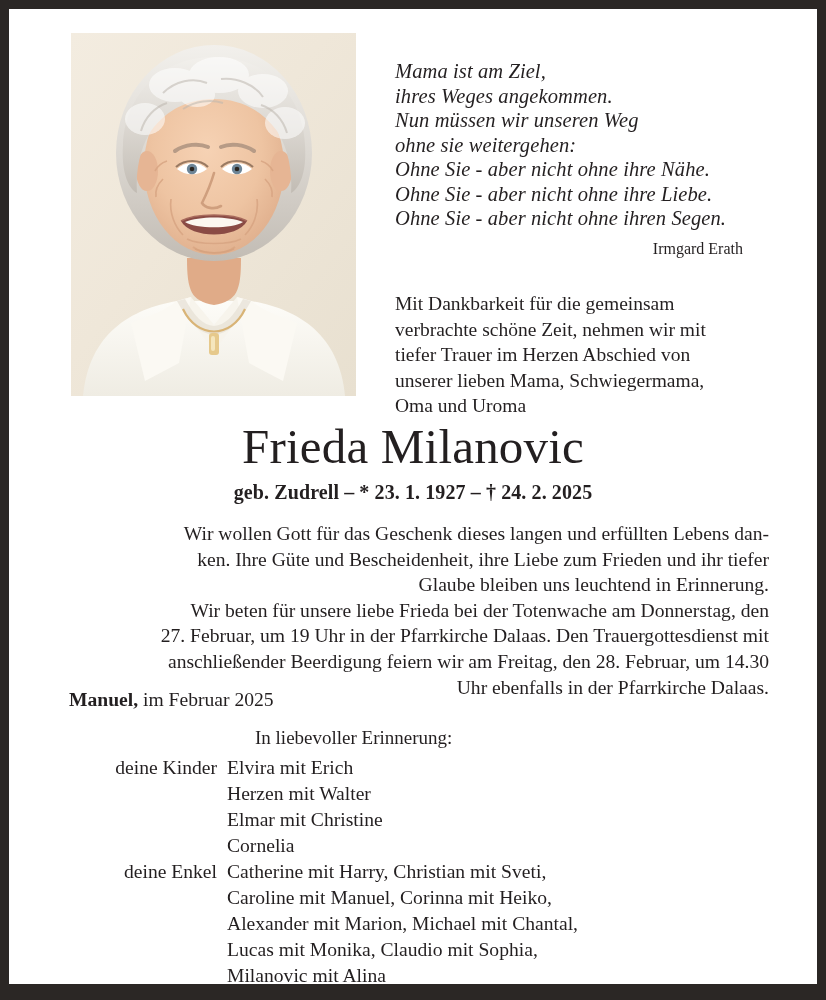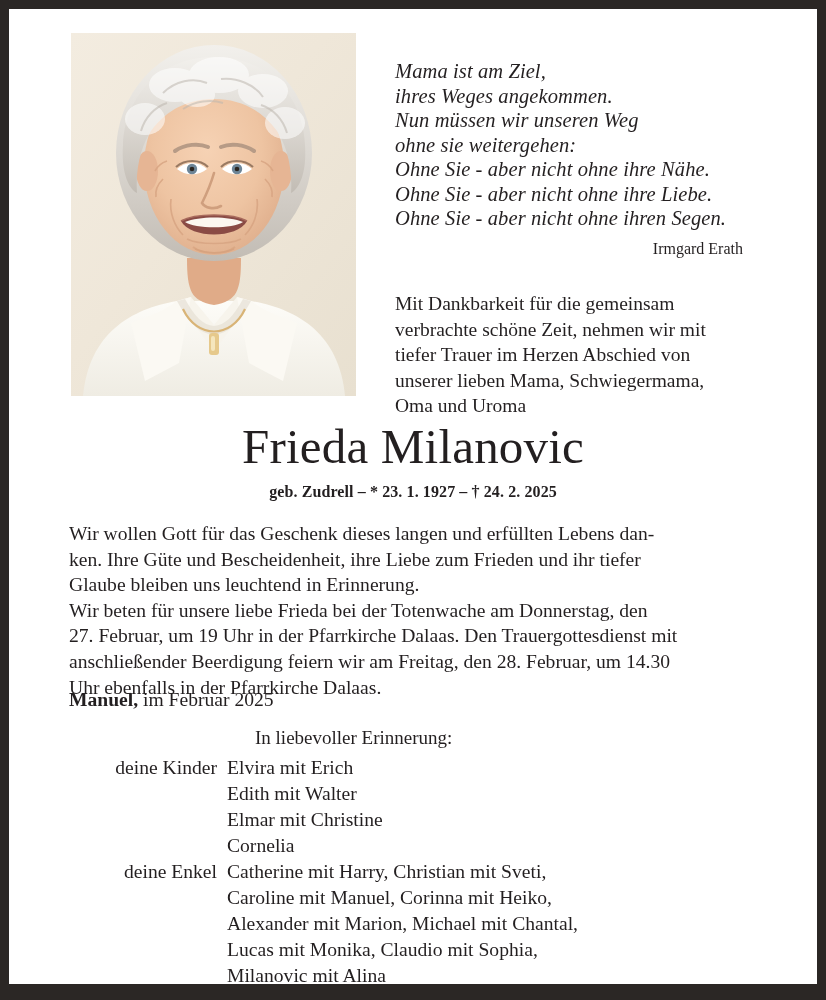--- a/index.html
+++ b/index.html
@@ -92,38 +92,39 @@
     width: 808px;
     text-align: center;
   }
   .deceased-name {
     font-size: 49px;
     line-height: 56px;
     font-weight: normal;
     letter-spacing: 0.2px;
   }
   .life-dates {
-    font-size: 16px;
+    font-size: 20px;
     line-height: 26px;
     font-weight: bold;
     margin-top: 4px;
     letter-spacing: 0.1px;
   }
 
   
   .body-block {
     position: absolute;
     left: 60px;
     top: 512px;
     width: 700px;
   }
   .body-line {
     font-size: 19.6px;
     line-height: 25.6px;
     white-space: pre;
+    text-align: right;
   }
   .place-line {
     position: absolute;
     left: 60px;
     top: 678px;
     font-size: 19.6px;
     line-height: 25.6px;
   }
   .place-name { font-weight: bold; }
 
@@ -312,21 +313,21 @@
 
     <div class="place-line"><span class="place-name">Manuel,</span><span> im Februar 2025</span></div>
 
     <div class="family-block">
       <div class="memory-heading">In liebevoller Erinnerung:</div>
       <div class="groups" id="family-groups">
           <div class="family-group">
             <div class="fam-label">deine Kinder</div>
             <div class="fam-names">
               <div class="nrow"><b>Elvira</b><span> mit </span><b>Erich</b></div>
-              <div class="nrow"><b>Edith</b><span> mit </span><b>Walter</b></div>
+              <div class="nrow"><b>Herzen</b><span> mit </span><b>Walter</b></div>
               <div class="nrow"><b>Elmar</b><span> mit </span><b>Christine</b></div>
               <div class="nrow"><b>Cornelia</b></div>
             </div>
           </div>
           <div class="family-group">
             <div class="fam-label">deine Enkel</div>
             <div class="fam-names">
               <div class="nrow"><b>Catherine</b><span> mit </span><b>Harry, Christian</b><span> mit </span><b>Sveti,</b></div>
               <div class="nrow"><b>Caroline</b><span> mit </span><b>Manuel, Corinna</b><span> mit </span><b>Heiko,</b></div>
               <div class="nrow"><b>Alexander</b><span> mit </span><b>Marion, Michael</b><span> mit </span><b>Chantal,</b></div>

